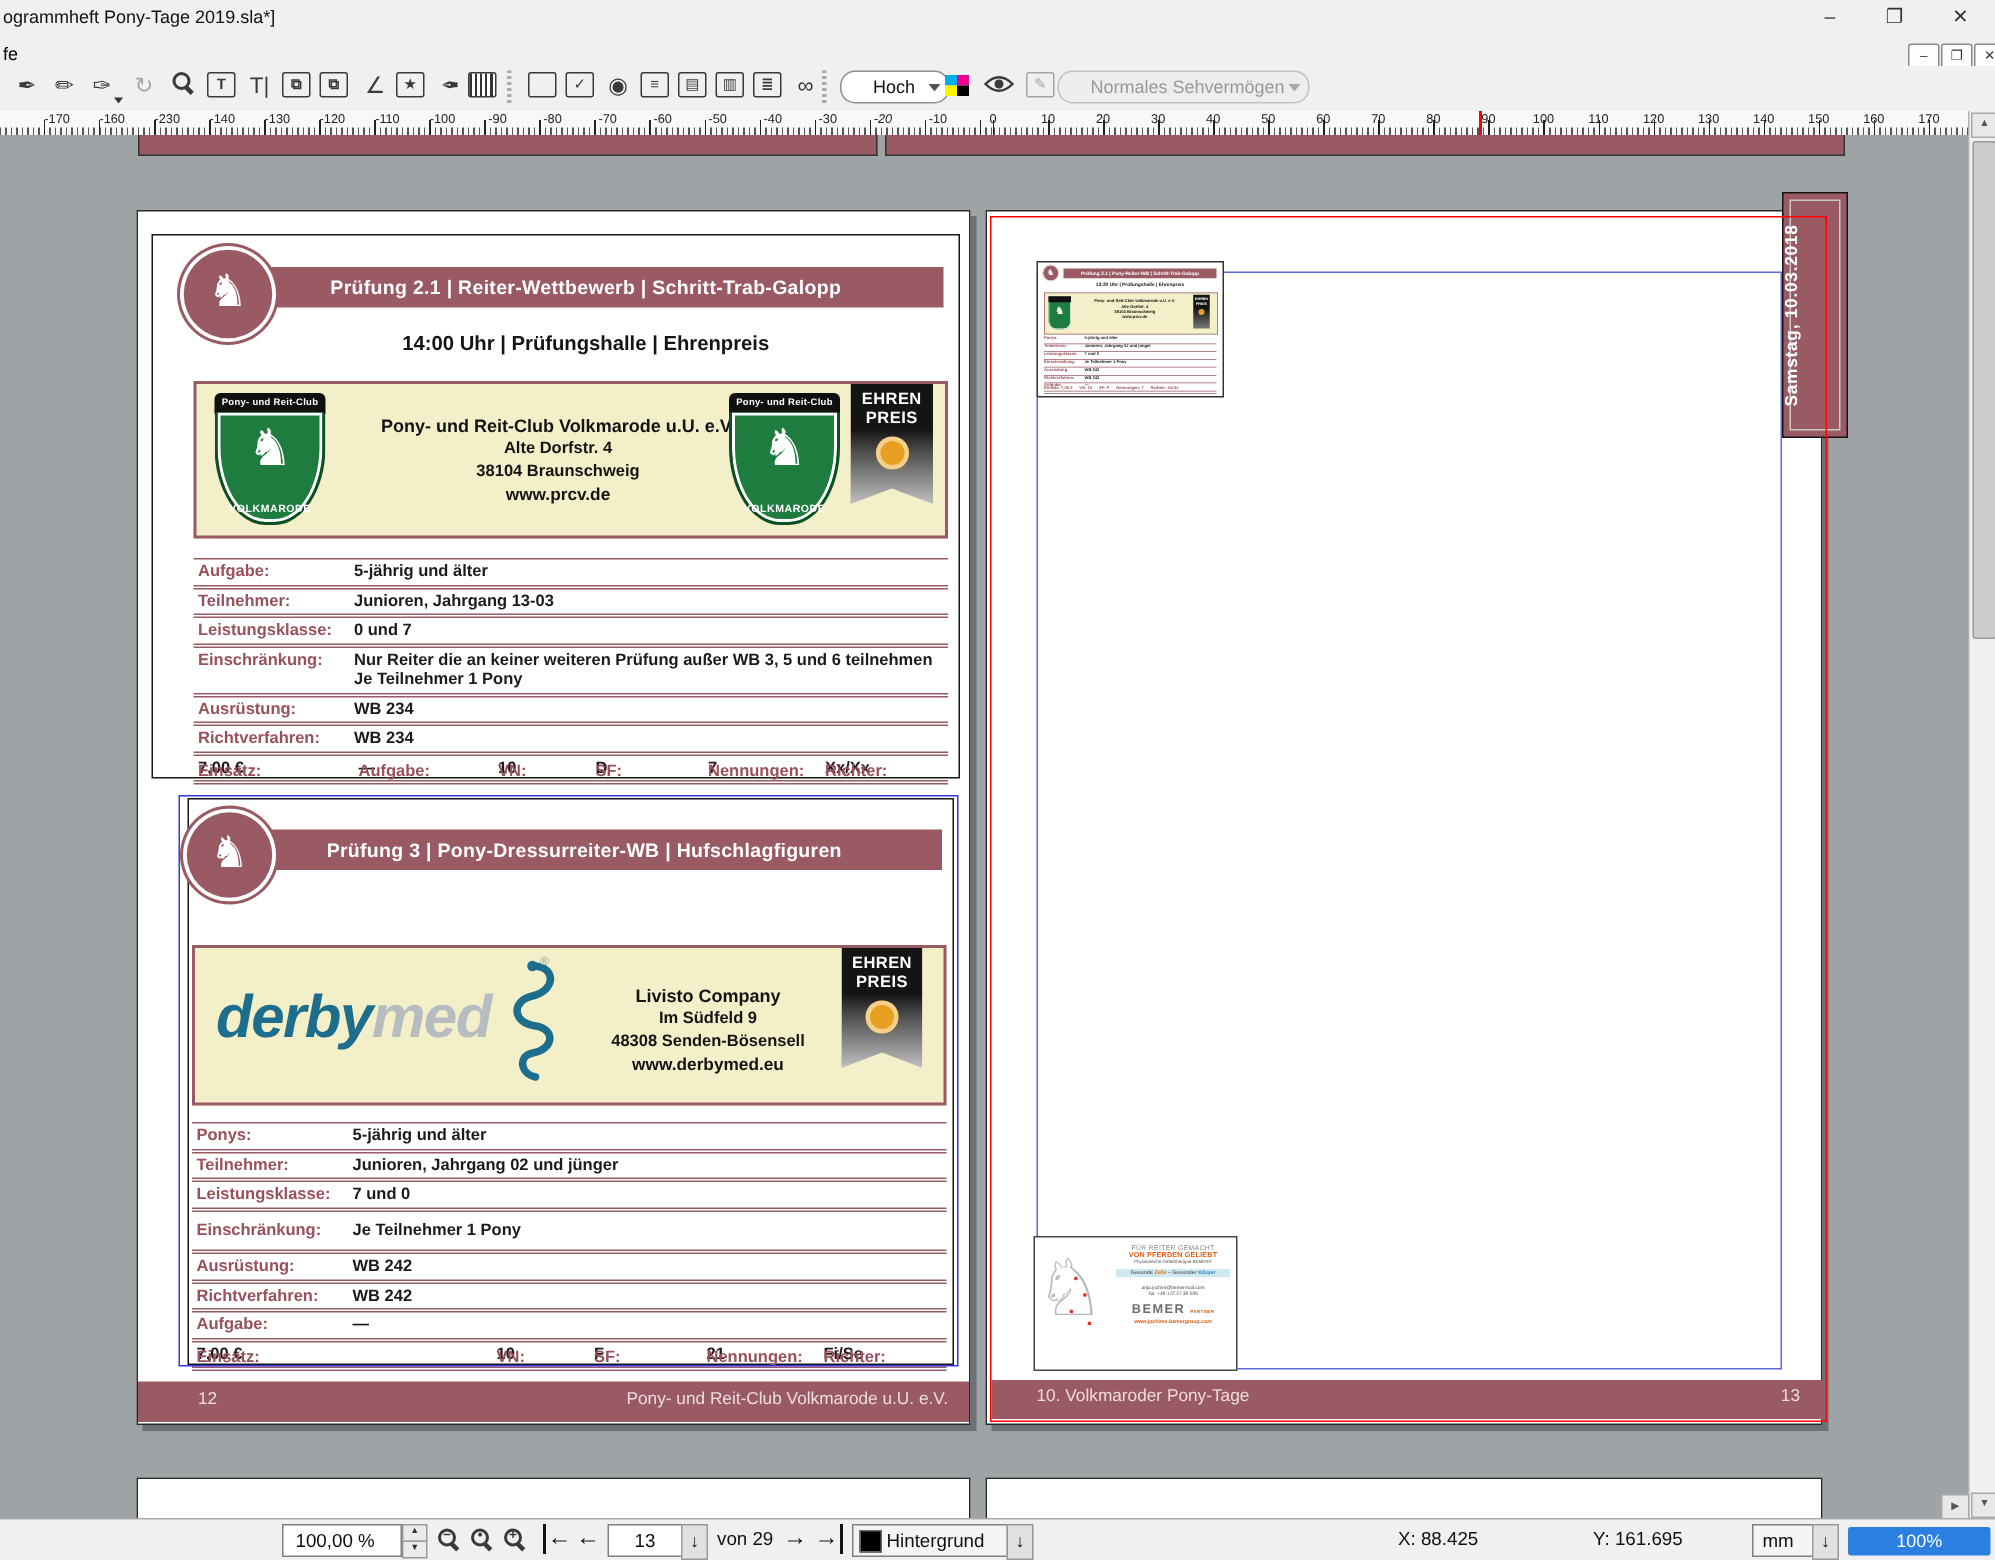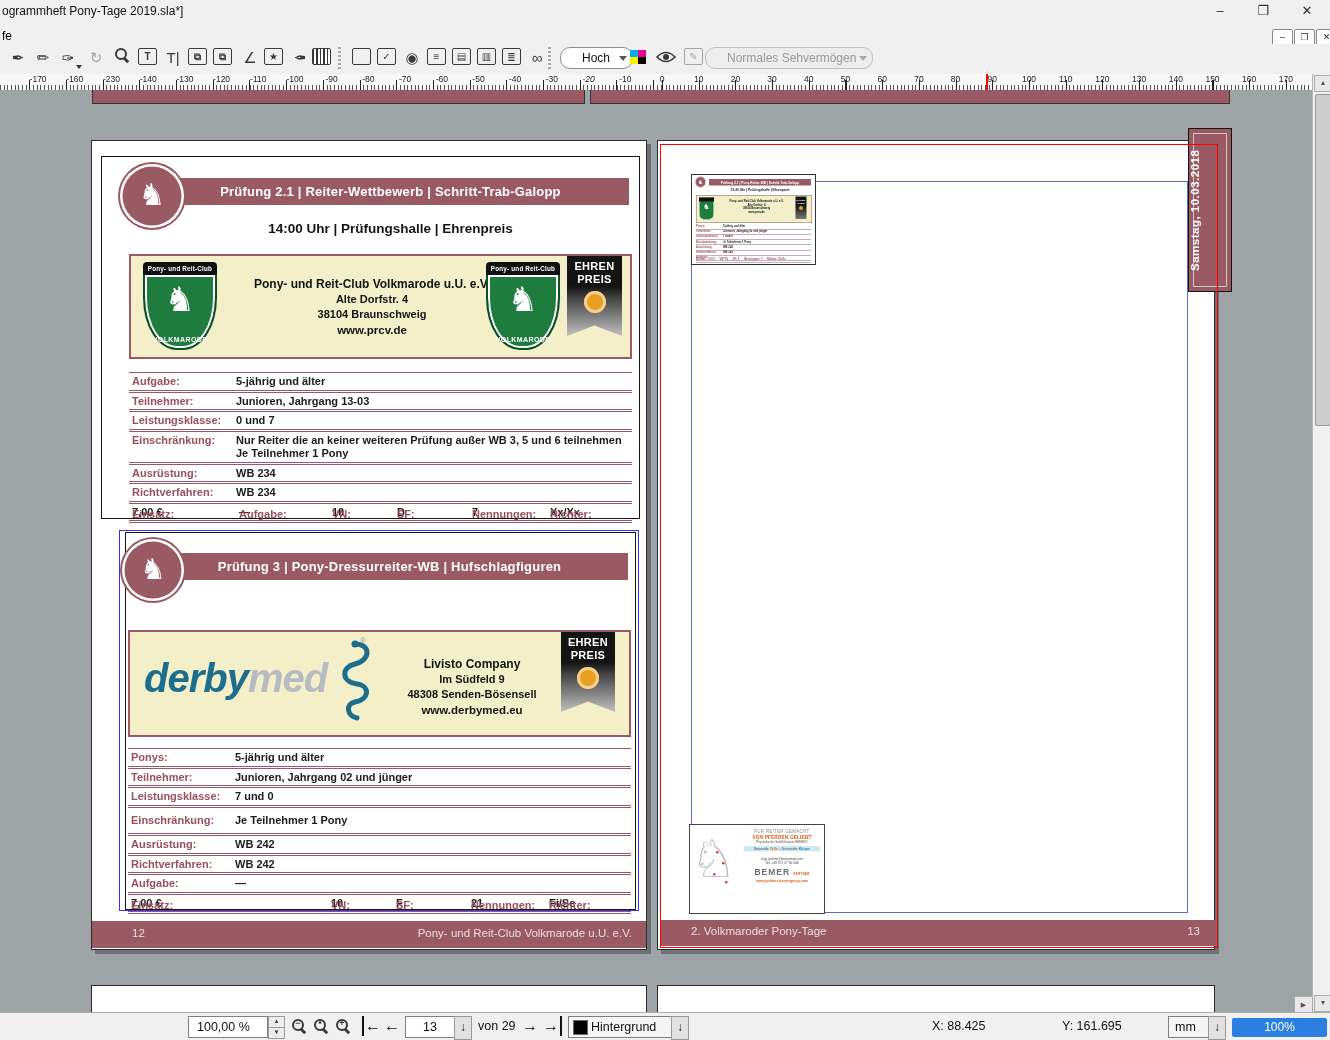--- a/index.html
+++ b/index.html
@@ -482,21 +482,21 @@
           <div class="brand"><span>BEMER</span> <i>PARTNER</i></div>
           <div class="url">www.jochims.bemergroup.com</div>
         </div>
       </div>
     </div>
   </div>
 
   <div class="guide-red" style="left:660px;top:54px;width:556px;height:802px;"></div>
 
   <div class="pagefoot" style="left:661px;top:830px;width:555px;height:26px;z-index:35;">
-    <span style="position:absolute;left:30px;top:5px;">2. Volkmaroder Pony-Tage</span>
+    <span style="position:absolute;left:30px;top:5px;">10. Volkmaroder Pony-Tage</span>
     <span style="position:absolute;right:16px;top:5px;">13</span>
   </div>
 
   <div class="daytab" style="left:1188px;top:38px;width:42px;height:162px;">
     <div class="inner"></div>
     <div class="vtxt">Samstag, 10.03.2018</div>
   </div>
 
   <div class="nextpage" style="left:91px;top:895px;width:554px;"></div>
   <div class="nextpage" style="left:657px;top:895px;width:556px;"></div>

